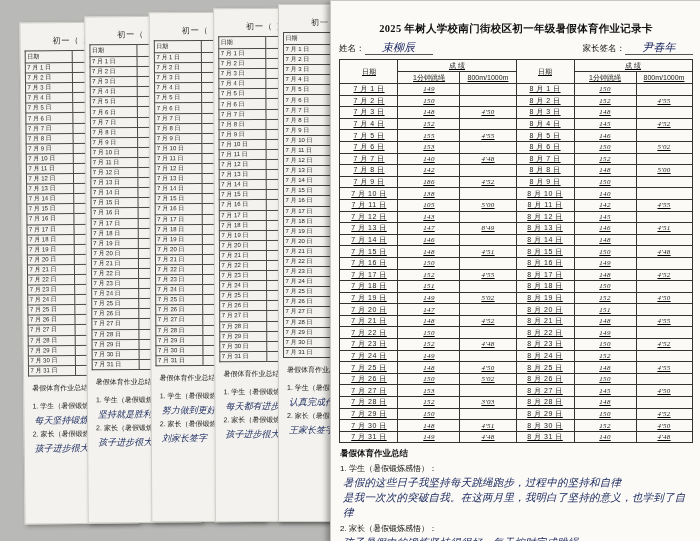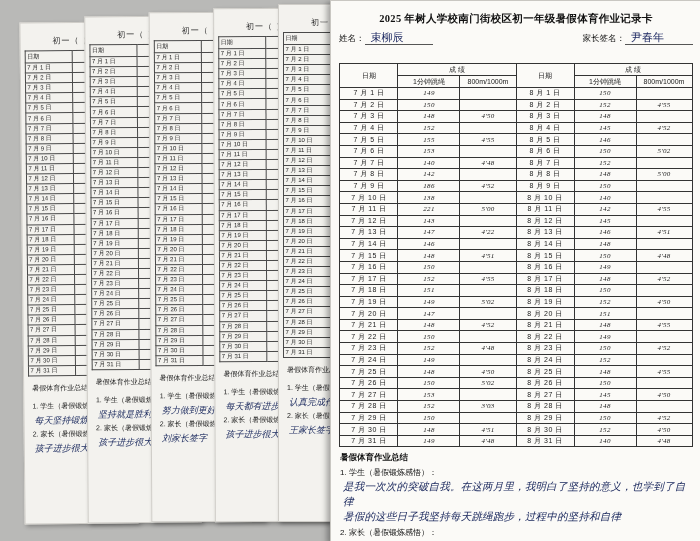--- a/index.html
+++ b/index.html
@@ -79,49 +79,52 @@
     background: #fbfaf7;
     box-shadow: -3px 2px 6px rgba(0,0,0,0.35);
     border: 1px solid #c9c7c2;
     overflow: hidden;
   }
   #main-title {
     text-align: center;
     font-size: 10.5px;
     font-weight: bold;
     color: #111;
-    margin-top: 11px;
+    margin-top: 21px;
     letter-spacing: 0.3px;
     font-family: "Liberation Serif", serif;
   }
   .id-row {
     display: flex;
     align-items: flex-end;
     font-size: 8.5px;
     color: #111;
     margin: 6px 8px 3px 8px;
     gap: 0;
   }
   .id-label { white-space: nowrap; }
   .hand {
     font-family: "Liberation Serif", serif;
     color: #16225c;
+    font-style: italic;
     font-size: 11px;
     line-height: 1;
     border-bottom: 1px solid #555;
     padding: 0 6px 1px 6px;
     min-width: 56px;
+    text-align: center;
   }
   .spacer { flex: 1; }
 
   table.main {
     border-collapse: collapse;
     width: 352px;
-    margin: 18px auto 0 auto;
+    margin: 4px auto 0 auto;
     table-layout: fixed;
+    text-decoration: underline;
   }
   table.main th, table.main td {
     border: 1px solid #333;
     font-size: 7px;
     color: #1a1a1a;
     height: 10.6px;
     line-height: 10px;
     padding: 0;
     text-align: center;
     overflow: hidden;
@@ -982,38 +985,38 @@
           <tr>
             <td class="date-cell">7 月 10 日</td>
             <td class="hw">138</td>
             <td class="hw"></td>
             <td class="date-cell">8 月 10 日</td>
             <td class="hw">140</td>
             <td class="hw"></td>
           </tr>
           <tr>
             <td class="date-cell">7 月 11 日</td>
-            <td class="hw">221</td>
+            <td class="hw">105</td>
             <td class="hw">5'00</td>
             <td class="date-cell">8 月 11 日</td>
             <td class="hw">142</td>
             <td class="hw">4'55</td>
           </tr>
           <tr>
             <td class="date-cell">7 月 12 日</td>
             <td class="hw">143</td>
             <td class="hw"></td>
             <td class="date-cell">8 月 12 日</td>
             <td class="hw">145</td>
             <td class="hw"></td>
           </tr>
           <tr>
             <td class="date-cell">7 月 13 日</td>
             <td class="hw">147</td>
-            <td class="hw">4'22</td>
+            <td class="hw">8'49</td>
             <td class="date-cell">8 月 13 日</td>
             <td class="hw">146</td>
             <td class="hw">4'51</td>
           </tr>
           <tr>
             <td class="date-cell">7 月 14 日</td>
             <td class="hw">146</td>
             <td class="hw"></td>
             <td class="date-cell">8 月 14 日</td>
             <td class="hw">148</td>
@@ -1155,22 +1158,22 @@
             <td class="hw">140</td>
             <td class="hw">4'48</td>
           </tr>
         </tbody>
     </table>
 
     <div class="summary-title">暑假体育作业总结</div>
 
     <div class="sec-label">1. 学生（暑假锻炼感悟）：</div>
     <div class="hw-lines">
+      <div>暑假的这些日子我坚持每天跳绳跑步，过程中的坚持和自律</div>
       <div>是我一次次的突破自我。在这两月里，我明白了坚持的意义，也学到了自律</div>
-      <div>暑假的这些日子我坚持每天跳绳跑步，过程中的坚持和自律</div>
     </div>
 
     <div class="sec-label">2. 家长（暑假锻炼感悟）：</div>
     <div class="hw-lines">
       <div>孩子暑假中的锻炼坚持得很好，每天按时完成跳绳</div>
 
     </div>
   </div>
 
 </div>

